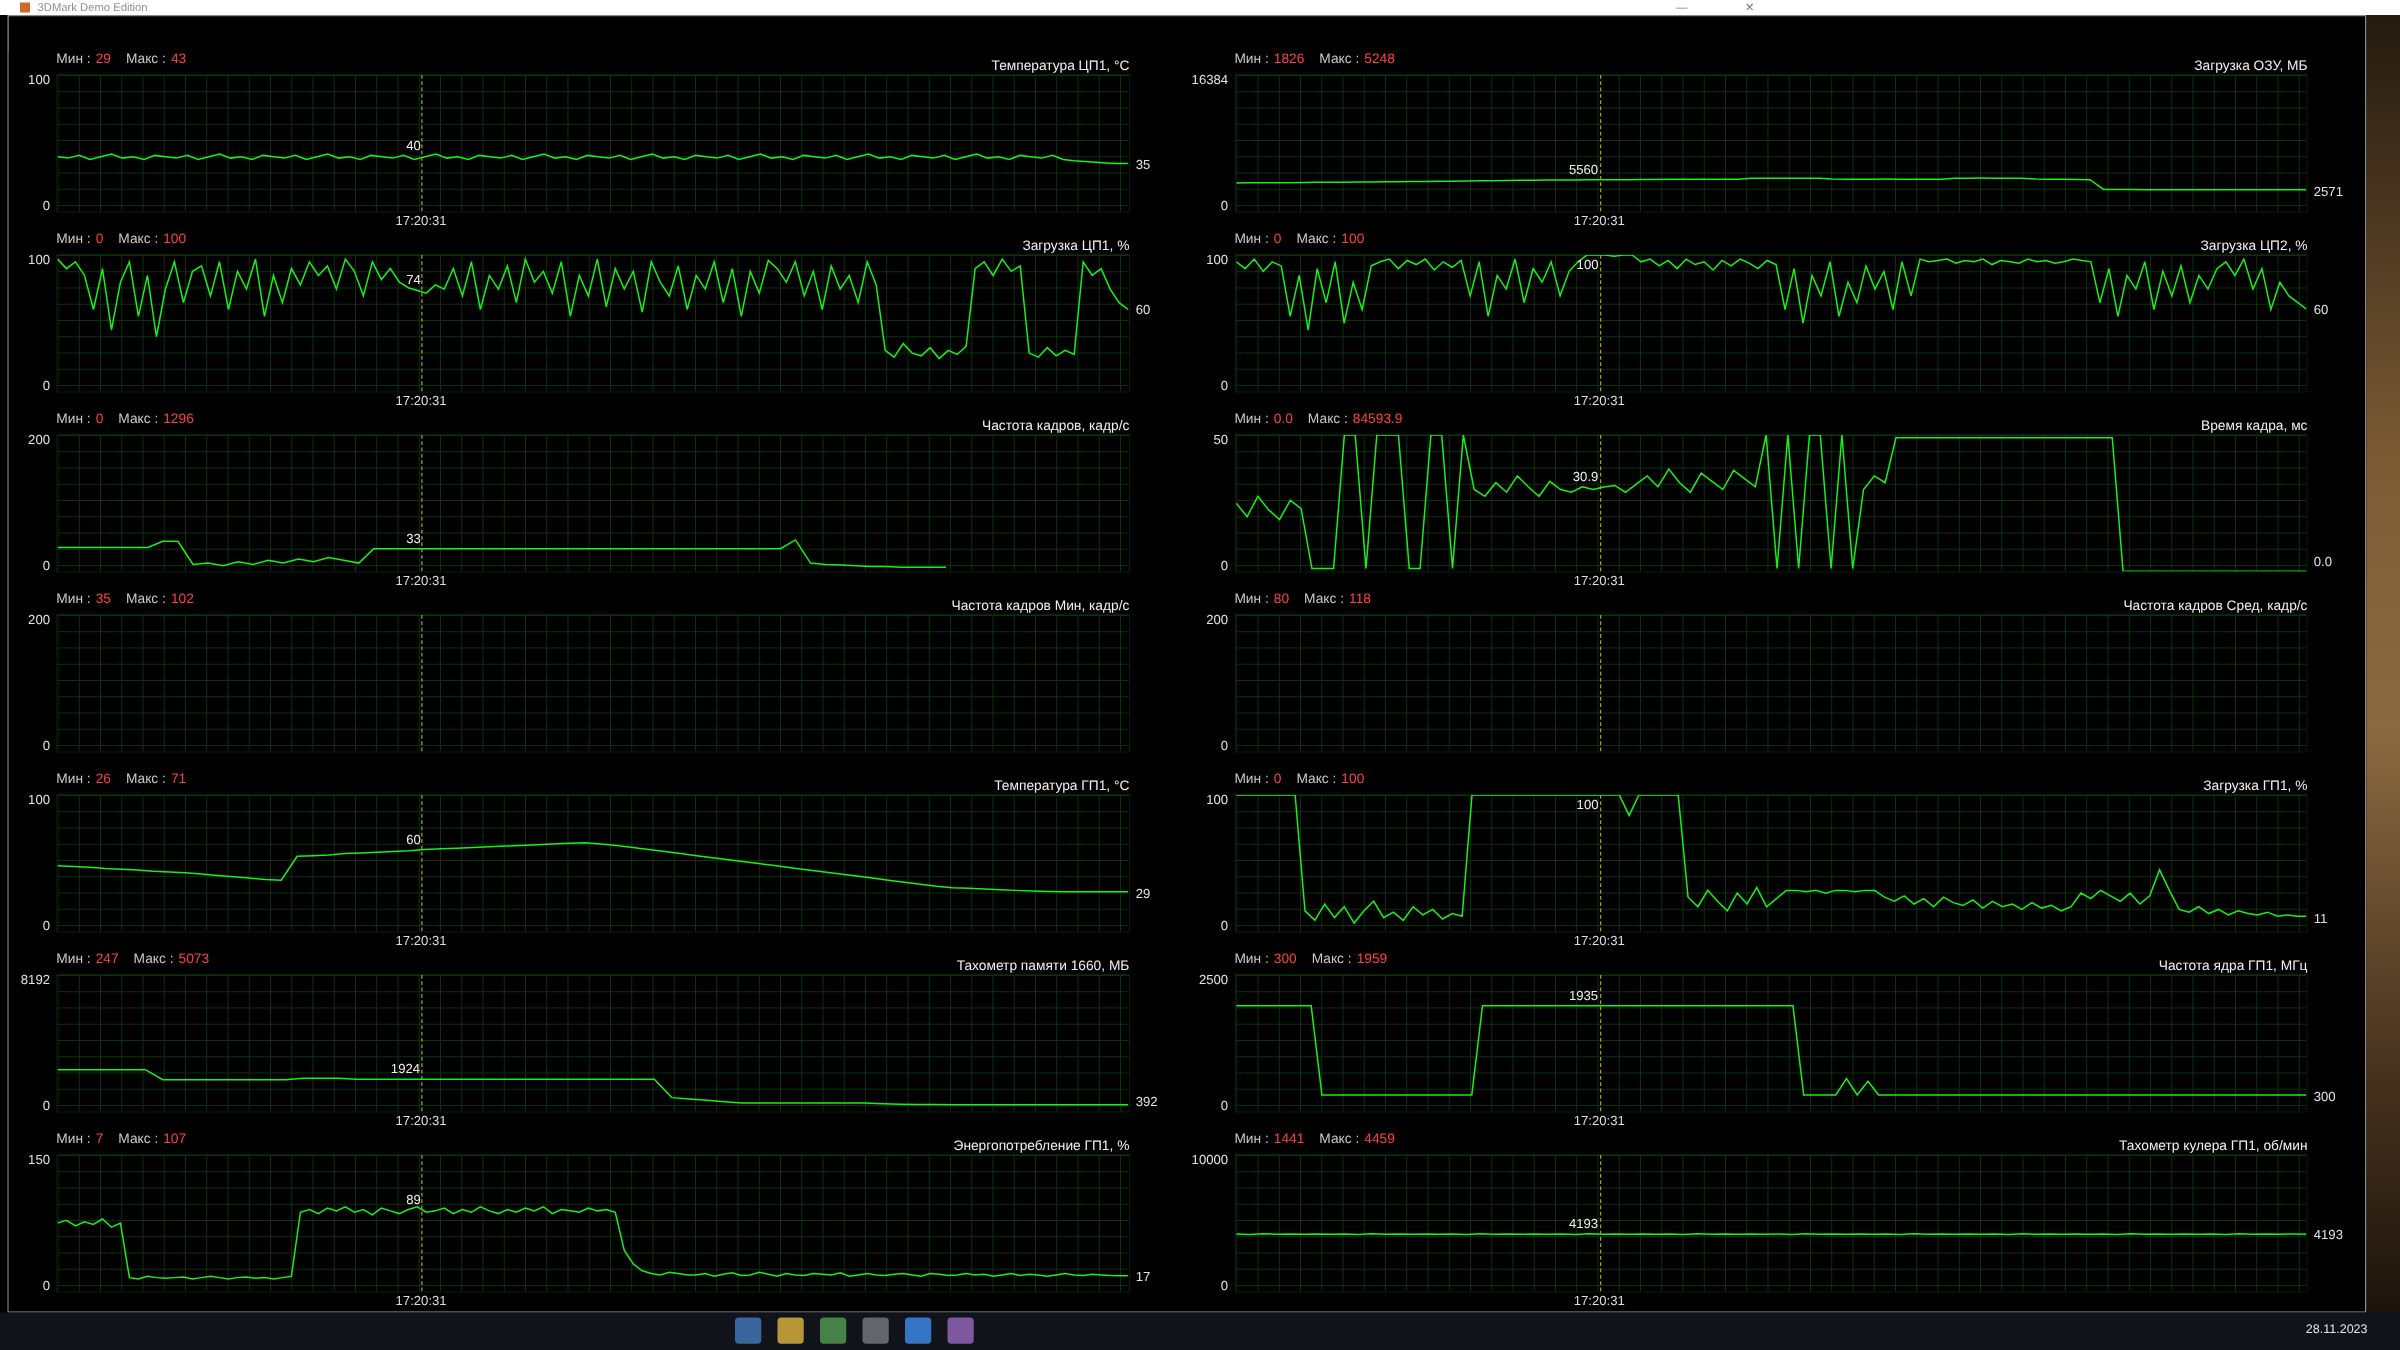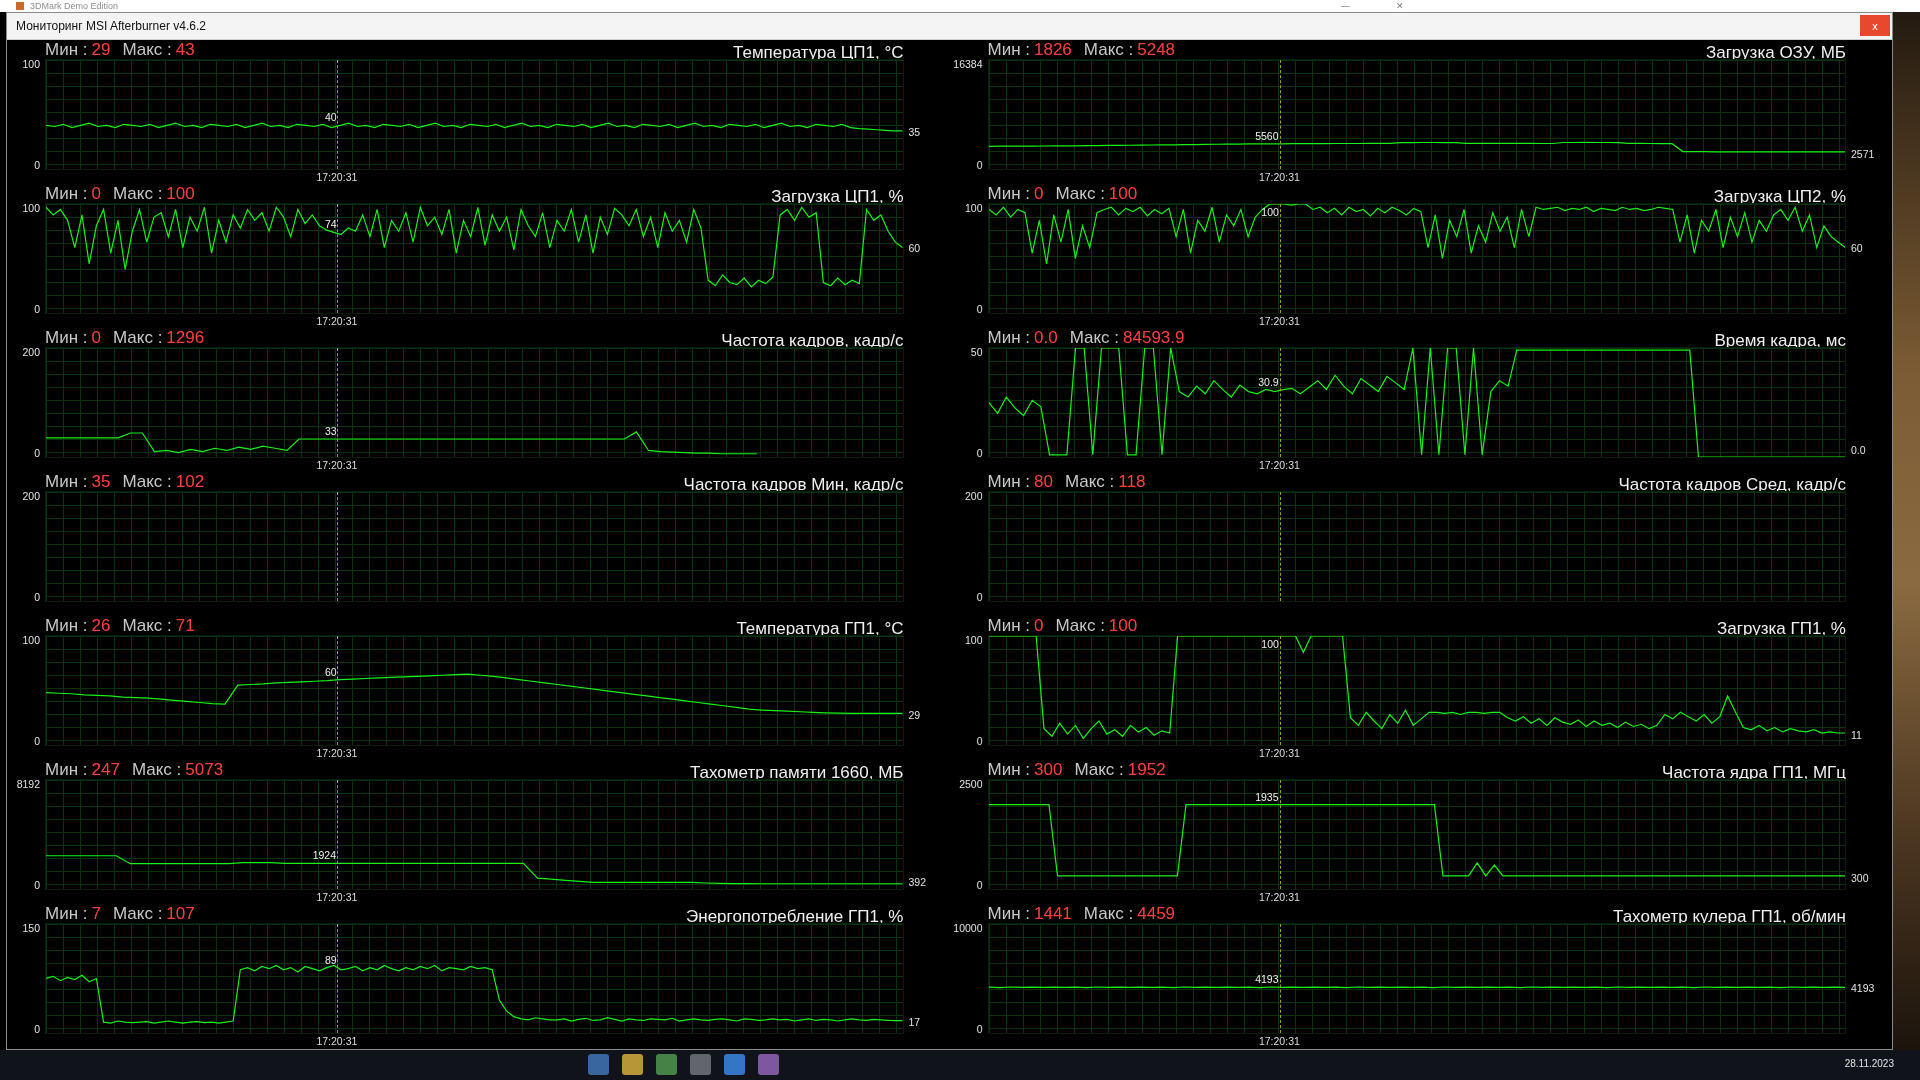--- a/index.html
+++ b/index.html
@@ -30,21 +30,21 @@
     border-bottom:1px solid #d0d0d0;}
   .title-text{margin-left:9px;font-size:12px;color:#111;}
   .close-btn{position:absolute;right:2px;top:2px;width:30px;height:21px;background:#e8482e;
     color:#fff;font-size:11px;display:flex;align-items:center;justify-content:center;cursor:pointer;}
 
   .monitor{position:absolute;top:28px;left:0;right:0;bottom:0;background:#000;display:flex;}
   .col{width:50%;display:flex;flex-direction:column;}
 
   .panel{flex:1;display:flex;flex-direction:column;min-height:0;}
   .panel-header{margin:0 46px 0 38px;height:18px;position:relative;display:flex;
-    align-items:center;font-size:17px;line-height:12px;}
+    align-items:flex-start;font-size:11px;line-height:12px;}
   .mm-label{color:var(--gray);}
   .mm-value{color:var(--red);margin-left:4px;}
   .mm-gap{margin-left:12px;}
   .panel-title{position:absolute;right:0;bottom:0;color:var(--white);}
 
   .panel-mid{flex:1;display:flex;min-height:0;}
   .axis-gutter{width:38px;display:flex;flex-direction:column;justify-content:space-between;
     align-items:flex-end;padding-right:5px;font-size:10.5px;color:#e2e2e2;line-height:10px;}
   .plot-wrap{flex:1;position:relative;border:1px solid #061f06;}
   .plot-grid{position:absolute;inset:0;background-color:#000;
@@ -74,24 +74,20 @@
 <div class="top-strip">
   <span class="bg-appicon"></span>
   <span class="bg-title">3DMark Demo Edition</span>
   <span class="bg-ctrl bg-min">—</span>
   <span class="bg-ctrl bg-close">✕</span>
 </div>
 
 <div class="desktop-strip"></div>
 
 <div class="app-window">
-  <div class="title-bar">
-    <span class="title-text">Мониторинг MSI Afterburner v4.6.2</span>
-    <div class="close-btn">x</div>
-  </div>
   <div class="monitor">
     <div class="col" id="col-left">
   <div class="panel">
     <div class="panel-header">
       <span class="mm-label">Мин :</span>
       <span class="mm-value">29</span>
       <span class="mm-label mm-gap">Макс :</span>
       <span class="mm-value">43</span>
       <span class="panel-title">Температура ЦП1, °C</span>
     </div>
@@ -442,21 +438,21 @@
     <div class="panel-footer">
       <span class="cursor-timestamp" style="left: 34%;">17:20:31</span>
     </div>
   </div>
 
   <div class="panel">
     <div class="panel-header">
       <span class="mm-label">Мин :</span>
       <span class="mm-value">300</span>
       <span class="mm-label mm-gap">Макс :</span>
-      <span class="mm-value">1952</span>
+      <span class="mm-value">1959</span>
       <span class="panel-title">Частота ядра ГП1, МГц</span>
     </div>
     <div class="panel-mid">
       <div class="axis-gutter">
         <span>2500</span>
         <span>0</span>
       </div>
       <div class="plot-wrap">
         <div class="plot-grid"></div>
         <svg class="series" viewBox="0 0 1000 100" preserveAspectRatio="none">

